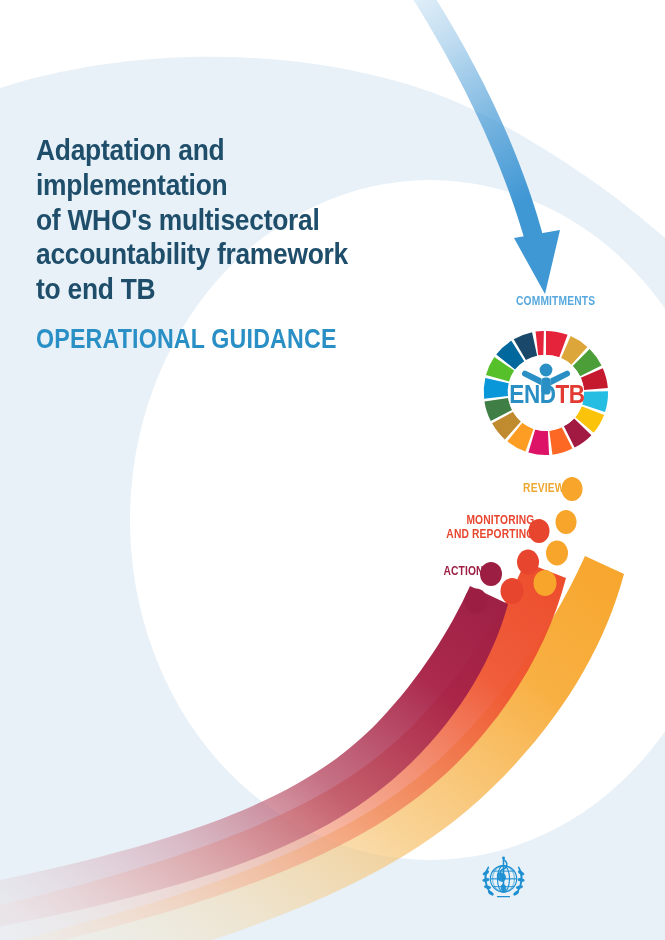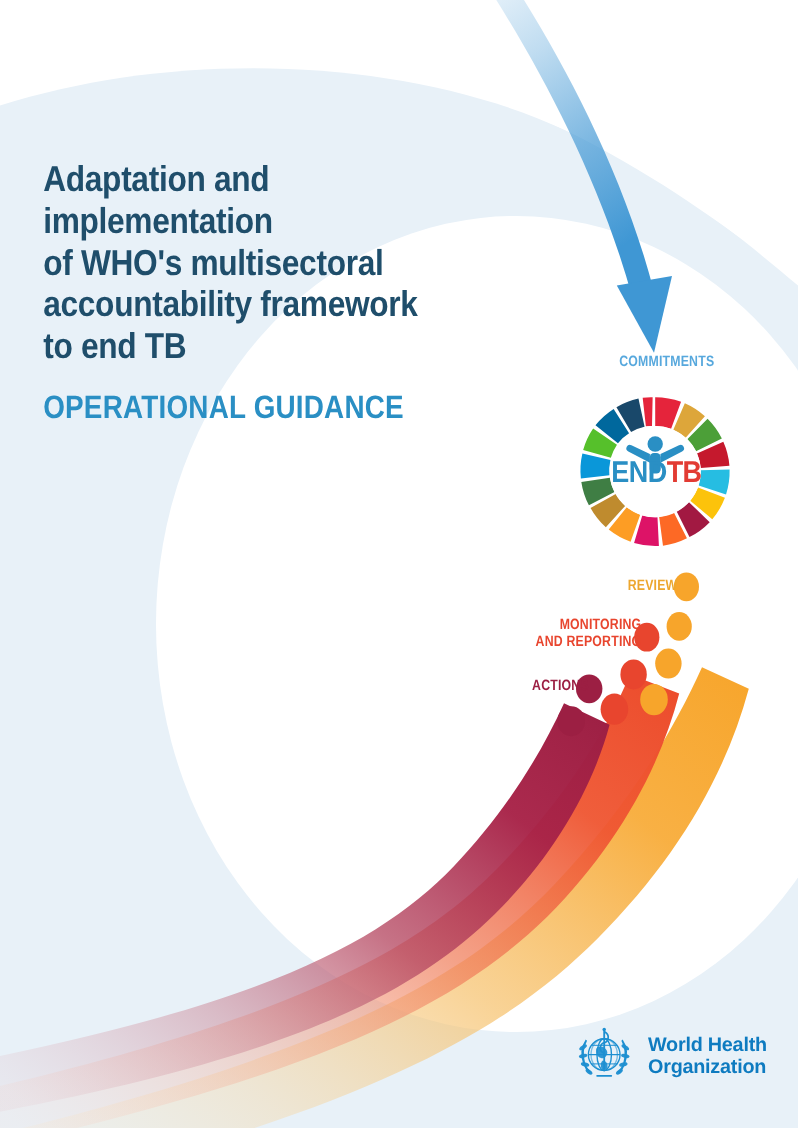--- a/index.html
+++ b/index.html
@@ -328,18 +328,16 @@
             <ellipse cx="79" cy="62" rx="6.5" ry="3" transform="rotate(-14 79 62)"></ellipse>
             <ellipse cx="73" cy="73" rx="6" ry="3" transform="rotate(-36 73 73)"></ellipse>
           </g>
 
           <rect x="48.6" y="8" width="2.8" height="62" rx="1.2"></rect>
           <path d="M50,12 q7,4 6,10 q-1,6 -6,7 q-5,1 -6,7 q-1,6 6,9" fill="none" stroke="#1d8fd1" stroke-width="2.6"></path>
           <circle cx="50" cy="9" r="2.6"></circle>
           <rect x="38" y="78" width="24" height="2.6" rx="1.2"></rect>
         </g>
       </svg>
-      <div id="who-wordmark">World Health
-Organization</div>
     </div>
 
   </div>
 </div>
 
 </body></html>

